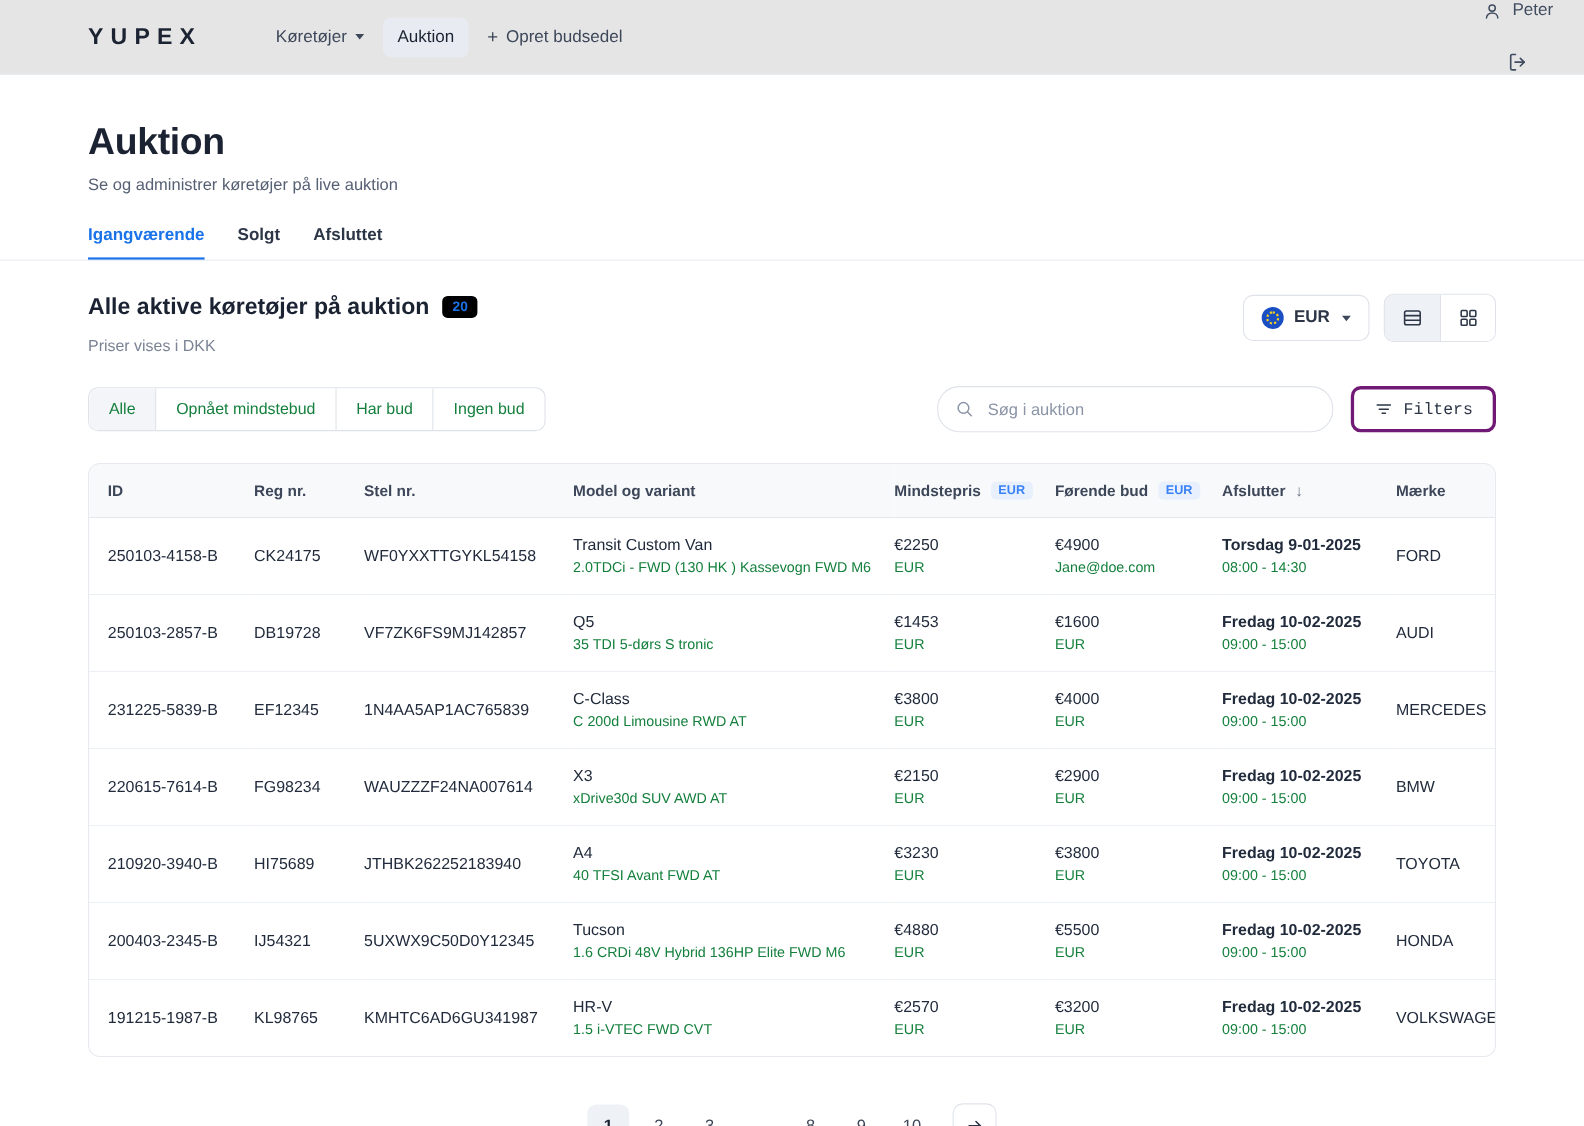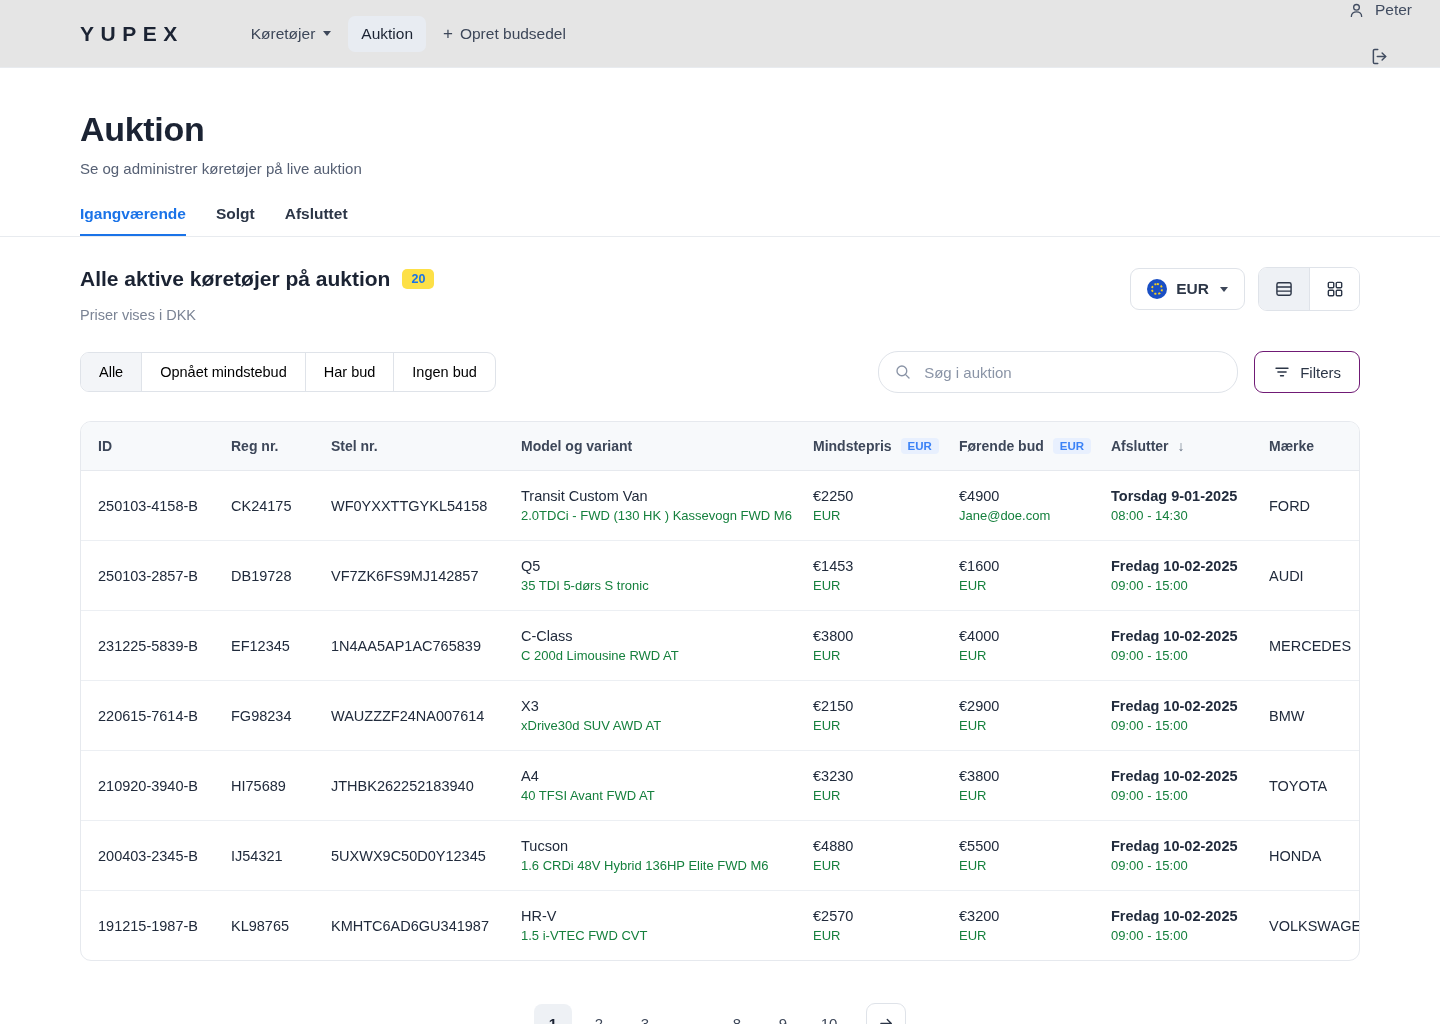--- a/index.html
+++ b/index.html
@@ -84,21 +84,21 @@
   }
 
   
   .section-head {
     display: flex; align-items: flex-start;
     margin-top: 30px;
   }
   .sec-title-row { display: flex; align-items: center; gap: 12px; }
   .sec-title { font-size: 21px; font-weight: 700; color: #1b2333; }
   .count-badge {
-    background: #fde047; color: #1a73e8;
+    background: #000000; color: #1a73e8;
     font-size: 12.5px; font-weight: 600;
     padding: 3px 9px; border-radius: 5px;
   }
   .sec-sub { margin-top: 16px; font-size: 14.5px; color: #7b8495; }
 
   .head-actions { margin-left: auto; display: flex; align-items: center; gap: 13px; }
   .currency-btn {
     display: flex; align-items: center; gap: 9px;
     border: 1px solid #dfe3e9; border-radius: 9px;
     padding: 10px 16px; background: #fff; cursor: pointer;
@@ -130,21 +130,21 @@
     display: flex; align-items: center;
     margin-top: 28px;
   }
   .segmented {
     display: flex;
     border: 1px solid #dfe3e9; border-radius: 9px; overflow: hidden;
     background: #fff;
   }
   .seg {
     padding: 11px 18px;
-    font-size: 14.5px; color: #000000;
+    font-size: 14.5px; color: #15803d;
     cursor: pointer; white-space: nowrap;
   }
   .seg.active { background: #f3f5f8; font-weight: 500; }
   .seg + .seg { border-left: 1px solid #dfe3e9; }
 
   .right-filters { margin-left: auto; display: flex; align-items: center; gap: 16px; }
   .search {
     display: flex; align-items: center; gap: 12px;
     width: 360px; height: 42px;
     border: 1px solid #dfe3e9; border-radius: 20px;
@@ -152,23 +152,23 @@
   }
   .search input {
     border: none; outline: none; width: 100%;
     font-family: inherit; font-size: 15px; color: #2c3647;
     background: transparent;
   }
   .search input::placeholder { color: #8a94a6; }
   .filters-btn {
     display: flex; align-items: center; gap: 9px;
     height: 42px; padding: 0 18px;
-    border: 1px solid #701a75; border-radius: 9px;
+    border: 3px solid #701a75; border-radius: 9px;
     background: #fff; cursor: pointer;
-    font-size: 15px; font-weight: 500; color: #2c3647;
+    font-size: 15px; font-weight: 500; color: #2c3647; font-family: Liberation Mono, monospace;
   }
 
   
   .table-wrap {
     margin-top: 28px;
     border: 1px solid #e6e9ee;
     border-radius: 11px;
     overflow: hidden;
   }
   table { width: 100%; border-collapse: collapse; table-layout: fixed; }

